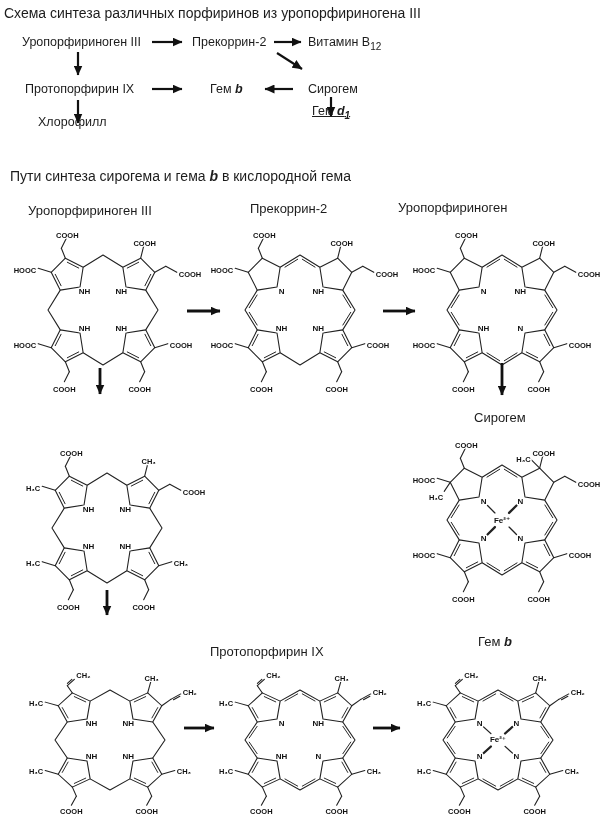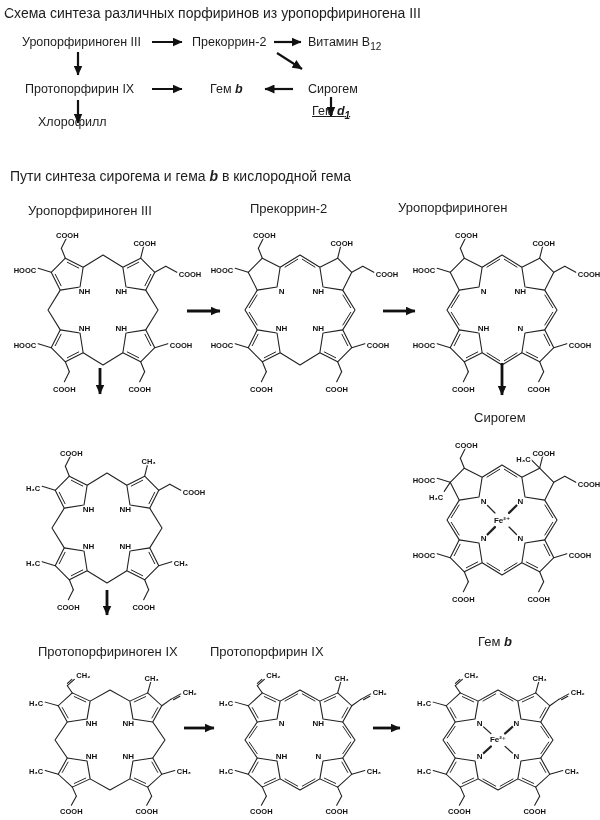--- a/index.html
+++ b/index.html
@@ -1,17 +1,17 @@
 <!DOCTYPE html>
 <html><head>
 <meta charset="utf-8">
 <style>
   html,body{margin:0;padding:0;background:#fff;}
   .page{position:relative;width:600px;height:820px;background:#ffffff;overflow:hidden;
-        font-family:"Liberation Sans","DejaVu Sans",sans-serif;color:#1a1a1a;border-radius:27px;}
+        font-family:"Liberation Sans","DejaVu Sans",sans-serif;color:#1a1a1a;}
   .h1{position:absolute;font-size:14px;color:#1c1c1c;white-space:nowrap;}
   .fnode{position:absolute;font-size:12.5px;color:#1c1c1c;white-space:nowrap;}
   .mtitle{position:absolute;font-size:13px;color:#1c1c1c;white-space:nowrap;}
   .bi{font-weight:700;font-style:italic;}
   sub{font-size:10px;}
   .molsvg{position:absolute;}
   #arrows{position:absolute;left:0;top:0;pointer-events:none;}
 </style>
 </head>
 <body>
@@ -28,21 +28,20 @@
   <div class="fnode" style="left:308px;top:82px;">Сирогем</div>
   <div class="fnode" style="left:38px;top:115px;">Хлорофилл</div>
   <div class="fnode" style="left:312px;top:104px;text-decoration:underline;"><span>Гем </span><span class="bi">d</span><sub class="bi">1</sub></div>
 
   <div class="h1" style="left:10px;top:168px;"><span>Пути синтеза сирогема и гема </span><span class="bi">b</span><span> в кислородной гема</span></div>
 
   <div class="mtitle" style="left:28px;top:203px;">Уропорфириноген III</div>
   <div class="mtitle" style="left:250px;top:201px;">Прекоррин-2</div>
   <div class="mtitle" style="left:398px;top:200px;">Уропорфириноген</div>
   <div class="mtitle" style="left:474px;top:410px;">Сирогем</div>
-  <div class="mtitle" style="left:38px;top:644px;">Протопорфириноген IX</div>
   <div class="mtitle" style="left:210px;top:644px;">Протопорфирин IX</div>
   <div class="mtitle" style="left:478px;top:634px;"><span>Гем </span><span class="bi">b</span></div>
 
   <svg class="molsvg" style="left:3px;top:222px;" width="200" height="176" viewBox="0 14 200 176">
       <g>
         <path d="M80.14711091120225,59.282161504427705 L100,47 L119.85288908879774,59.28216150442771" fill="none" stroke="#222" stroke-width="1.1" stroke-linejoin="round"></path>
         <path d="M57.282161504427705,82.14711091120225 L45,102 L57.282161504427705,121.85288908879775" fill="none" stroke="#222" stroke-width="1.1" stroke-linejoin="round"></path>
         <path d="M142.7178384955723,82.14711091120225 L155,102 L142.7178384955723,121.85288908879775" fill="none" stroke="#222" stroke-width="1.1" stroke-linejoin="round"></path>
         <path d="M80.14711091120225,144.7178384955723 L100,157 L119.85288908879775,144.7178384955723" fill="none" stroke="#222" stroke-width="1.1" stroke-linejoin="round"></path>
         <polygon points="77.0208152801713,79.0208152801713 57.282161504427705,82.14711091120225 48.20929820988266,64.34061409431608 62.340614094316074,50.20929820988266 80.14711091120225,59.282161504427705" fill="none" stroke="#222" stroke-width="1.1" stroke-linejoin="round"></polygon>

